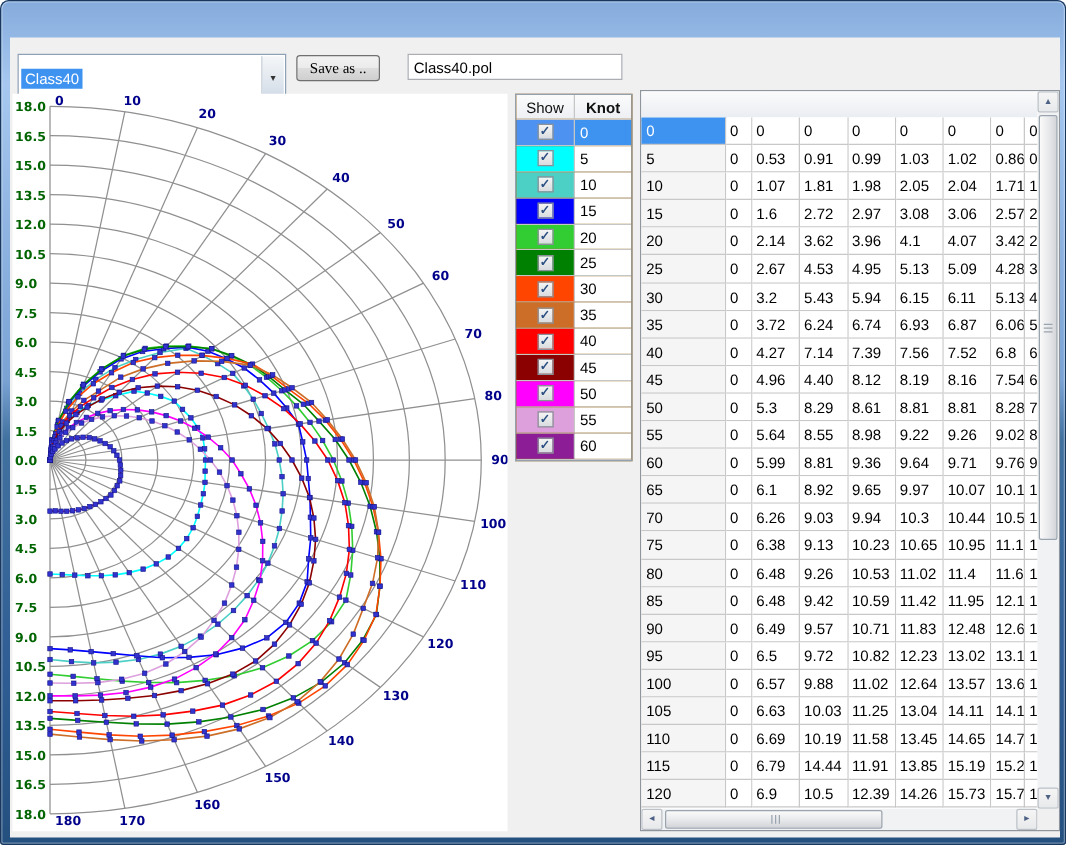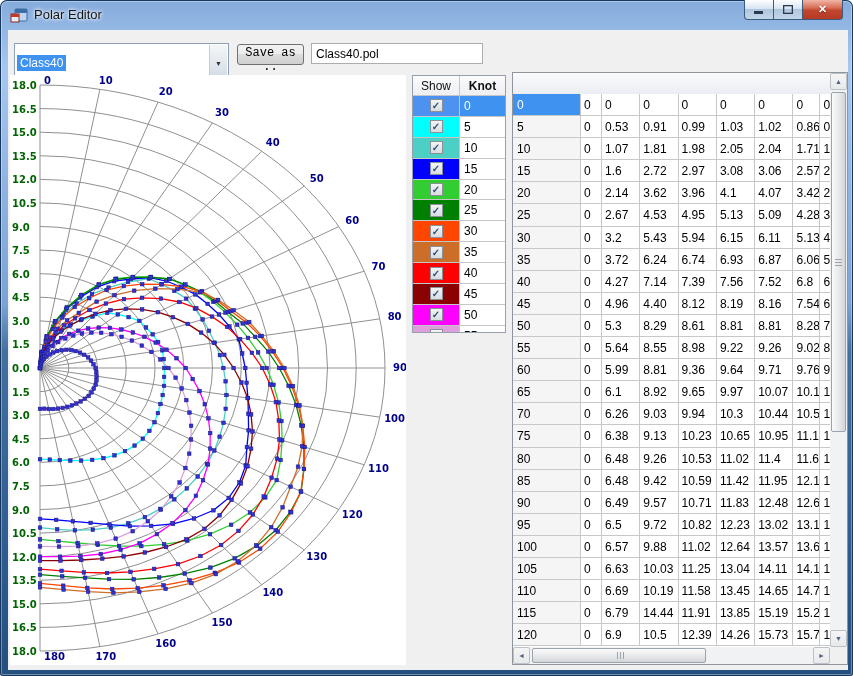--- a/index.html
+++ b/index.html
@@ -24,28 +24,28 @@
   
   .client{position:absolute;left:8px;top:30px;width:840px;height:640px;background:#F0F0F0;}
   
   .combo{position:absolute;left:6px;top:13px;width:215px;height:40px;background:#fff;
     border:1px solid #8DA0B5;display:flex;align-items:center;}
   .combo-sel{margin-left:2px;background:#3E92F0;color:#fff;font-size:12px;padding:1px 3px;}
   .combo-arrowbox{position:absolute;right:1px;top:1px;bottom:1px;width:18px;
     background:linear-gradient(180deg,#F4F6F8,#E2E8EF 50%,#CDD8E4);border-left:1px solid #C3CDD8;
     display:flex;align-items:center;justify-content:center;font-size:7px;color:#333;}
   .btn-saveas{position:absolute;left:229px;top:14px;width:67px;height:21px;
-    border:1px solid #707070;border-radius:3px;font-size:12px;color:#000;font-family:Liberation Mono, monospace;
+    border:1px solid #707070;border-radius:3px;font-size:12px;color:#000;font-family:Liberation Serif, serif;
     background:linear-gradient(180deg,#F2F2F2,#EBEBEB 50%,#DDDDDD 50%,#CFCFCF);}
-  .filename{position:absolute;left:303px;top:13px;width:172px;height:21px;border:1px solid #ABADB3;
+  .filename{position:absolute;left:318px;top:13px;width:172px;height:21px;border:1px solid #ABADB3;
     font-size:12px;padding:2px 4px;font-family:"Liberation Sans",sans-serif;color:#000;background:#fff;}
   
   .chart-panel{position:absolute;left:2px;top:45px;width:396px;height:590px;background:#fff;}
   
-  .legend{position:absolute;left:404px;top:45px;width:94px;height:258px;background:#a16207;
+  .legend{position:absolute;left:404px;top:45px;width:94px;height:294px;background:#a16207;
     border:1px solid #94A0AC;overflow:hidden;}
   .leg-head{display:flex;height:20px;border-bottom:1px solid #C6C6C6;
     background:linear-gradient(180deg,#FBFBFC,#EDEFF3);}
   .leg-head div{font-size:12px;color:#111;text-align:center;line-height:20px;}
   .leg-hshow{width:47px;border-right:1px solid #C6C6C6;}
   .leg-hknot{width:45px;font-weight:bold;}
   .leg-row{display:flex;height:20.9px;border-bottom:1px solid #C6C6C6;}
   .leg-show{width:47px;border-right:1px solid #C6C6C6;display:flex;align-items:center;justify-content:center;}
   .leg-knot{width:45px;font-size:12px;color:#000;padding-left:4px;line-height:20.9px;background:#fff;}
   .checkbox{width:13px;height:13px;border:1px solid #8A9097;background:linear-gradient(180deg,#F4F4F4,#D9DCDF);
@@ -77,44 +77,20 @@
     border:1px solid #9AA4AE;border-radius:2px;}
   .hbar .sb-thumb{background:linear-gradient(180deg,#FAFAFA,#E9EAEC 50%,#D3D5D9);}
   .grip-h{position:absolute;left:3px;right:3px;height:1px;background:#9AA4AE;}
   .grip-v{position:absolute;top:3px;bottom:3px;width:1px;background:#9AA4AE;}
   .corner-sq{position:absolute;right:0;bottom:0;width:17px;height:17px;background:#F0F0F0;}
 </style>
 </head>
 <body>
 
 <div class="window">
-  <div class="titlebar">
-    <span class="app-icon">
-      <svg width="18" height="18" viewBox="0 0 18 18">
-        <rect x="5" y="2" width="12" height="12" rx="1" fill="#BFD4EE" stroke="#3A6EA5"></rect>
-        <rect x="5" y="2" width="12" height="4" rx="1" fill="#3A6EA5"></rect>
-        <rect x="1" y="7" width="8" height="8" fill="#E8EEF6" stroke="#8B2A1E"></rect>
-        <rect x="1" y="7" width="8" height="3" fill="#C43A28"></rect>
-      </svg>
-    </span>
-    <span class="title-text">Polar Editor</span>
-    <div class="winbtns">
-      <div class="wbtn min">
-          <svg width="10" height="9">
-            <rect x="0" y="6" width="9" height="3" fill="#2A3A4A"></rect>
-          </svg>
-        </div>
-      <div class="wbtn max">
-          <svg width="10" height="9">
-            <rect x="0.5" y="0.5" width="9" height="8" fill="none" stroke="#2A3A4A" stroke-width="1.6"></rect>
-          </svg>
-        </div>
-      <div class="wbtn close">✕</div>
-    </div>
-  </div>
 
   <div class="client">
     <div class="combo">
       <span class="combo-sel">Class40</span>
       <span class="combo-arrowbox">▼</span>
     </div>
     <button class="btn-saveas">Save as ..</button>
     <input class="filename" value="Class40.pol" style="">
 
     <div class="chart-panel">

